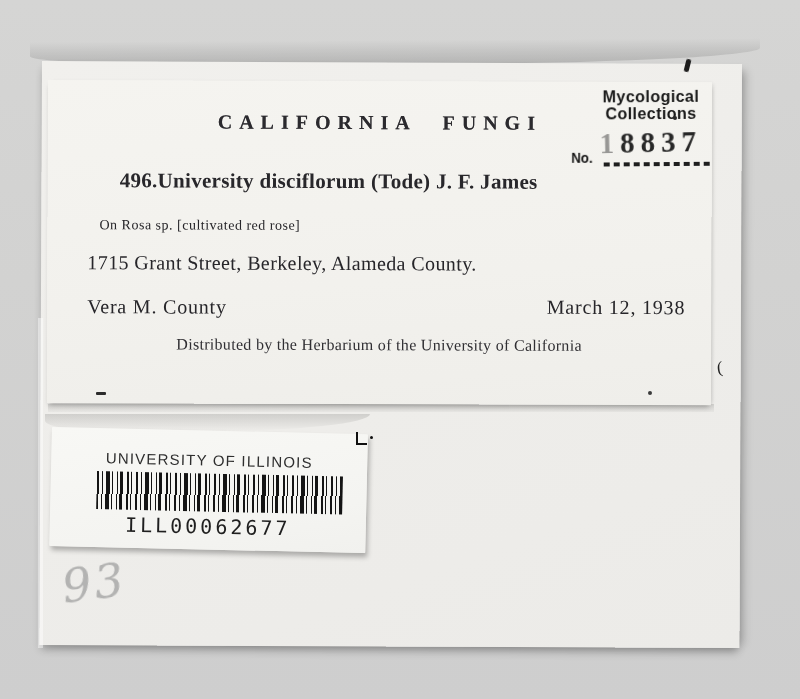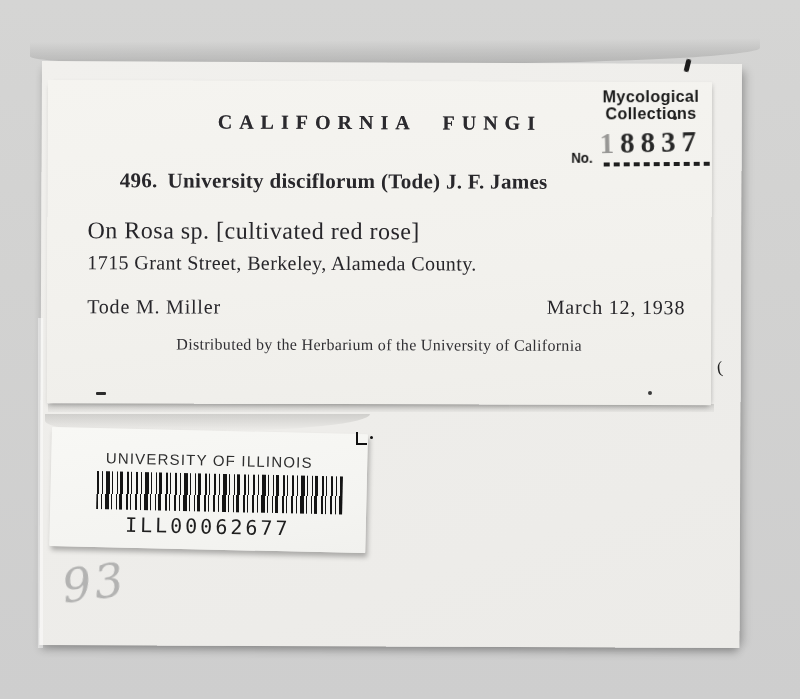--- a/index.html
+++ b/index.html
@@ -59,22 +59,22 @@
   }
   .no-dashes{
     position:absolute;left:556px;top:80px;width:108px;height:4px;
     background:repeating-linear-gradient(90deg,#1e1e1e 0 6px,transparent 6px 10px);
     filter:blur(0.3px);transform:rotate(-0.6deg);
   }
   .species-line{
     position:absolute;left:72px;top:88px;font-size:21px;font-weight:700;
     letter-spacing:0.3px;color:#28272b;white-space:nowrap;
   }
-  .species-line .num{margin-right:10px;}
-  .host-line{position:absolute;left:40px;top:137px;font-size:24px;letter-spacing:0.5px;}
+  .species-line .num{}
+  .host-line{position:absolute;left:52px;top:137px;font-size:14px;letter-spacing:0.5px;}
   .locality-line{position:absolute;left:40px;top:171px;font-size:20px;letter-spacing:0.4px;}
   .collector{position:absolute;left:40px;top:215px;font-size:20px;letter-spacing:0.8px;}
   .coll-date{position:absolute;right:26px;top:214px;font-size:20px;letter-spacing:0.8px;}
   .distributed-line{
     position:absolute;left:0;top:255px;width:100%;text-align:center;
     font-size:16px;letter-spacing:0.3px;color:#302f33;
   }
   
   .fold-band{
     position:absolute;left:48px;top:404px;width:666px;height:8px;
@@ -161,21 +161,21 @@
     <div class="no-label">No.</div>
     <div class="no-dashes"></div>
 
     <div class="species-line">
       <span class="num">496.</span><span>University disciflorum</span>
       <span>(Tode) J. F. James</span>
     </div>
 
     <div class="host-line">On Rosa sp. [cultivated red rose]</div>
     <div class="locality-line">1715 Grant Street, Berkeley, Alameda County.</div>
-    <div class="collector">Tode M. Miller</div>
+    <div class="collector">Vera M. County</div>
     <div class="coll-date">March 12, 1938</div>
     <div class="distributed-line">Distributed by the Herbarium of the University of California</div>
   </div>
 
   <div class="bc-label">
     <div class="bc-inst">UNIVERSITY OF ILLINOIS</div>
     <div class="bc-bars"></div>
     <div class="bc-num">ILL00062677</div>
   </div>
 

